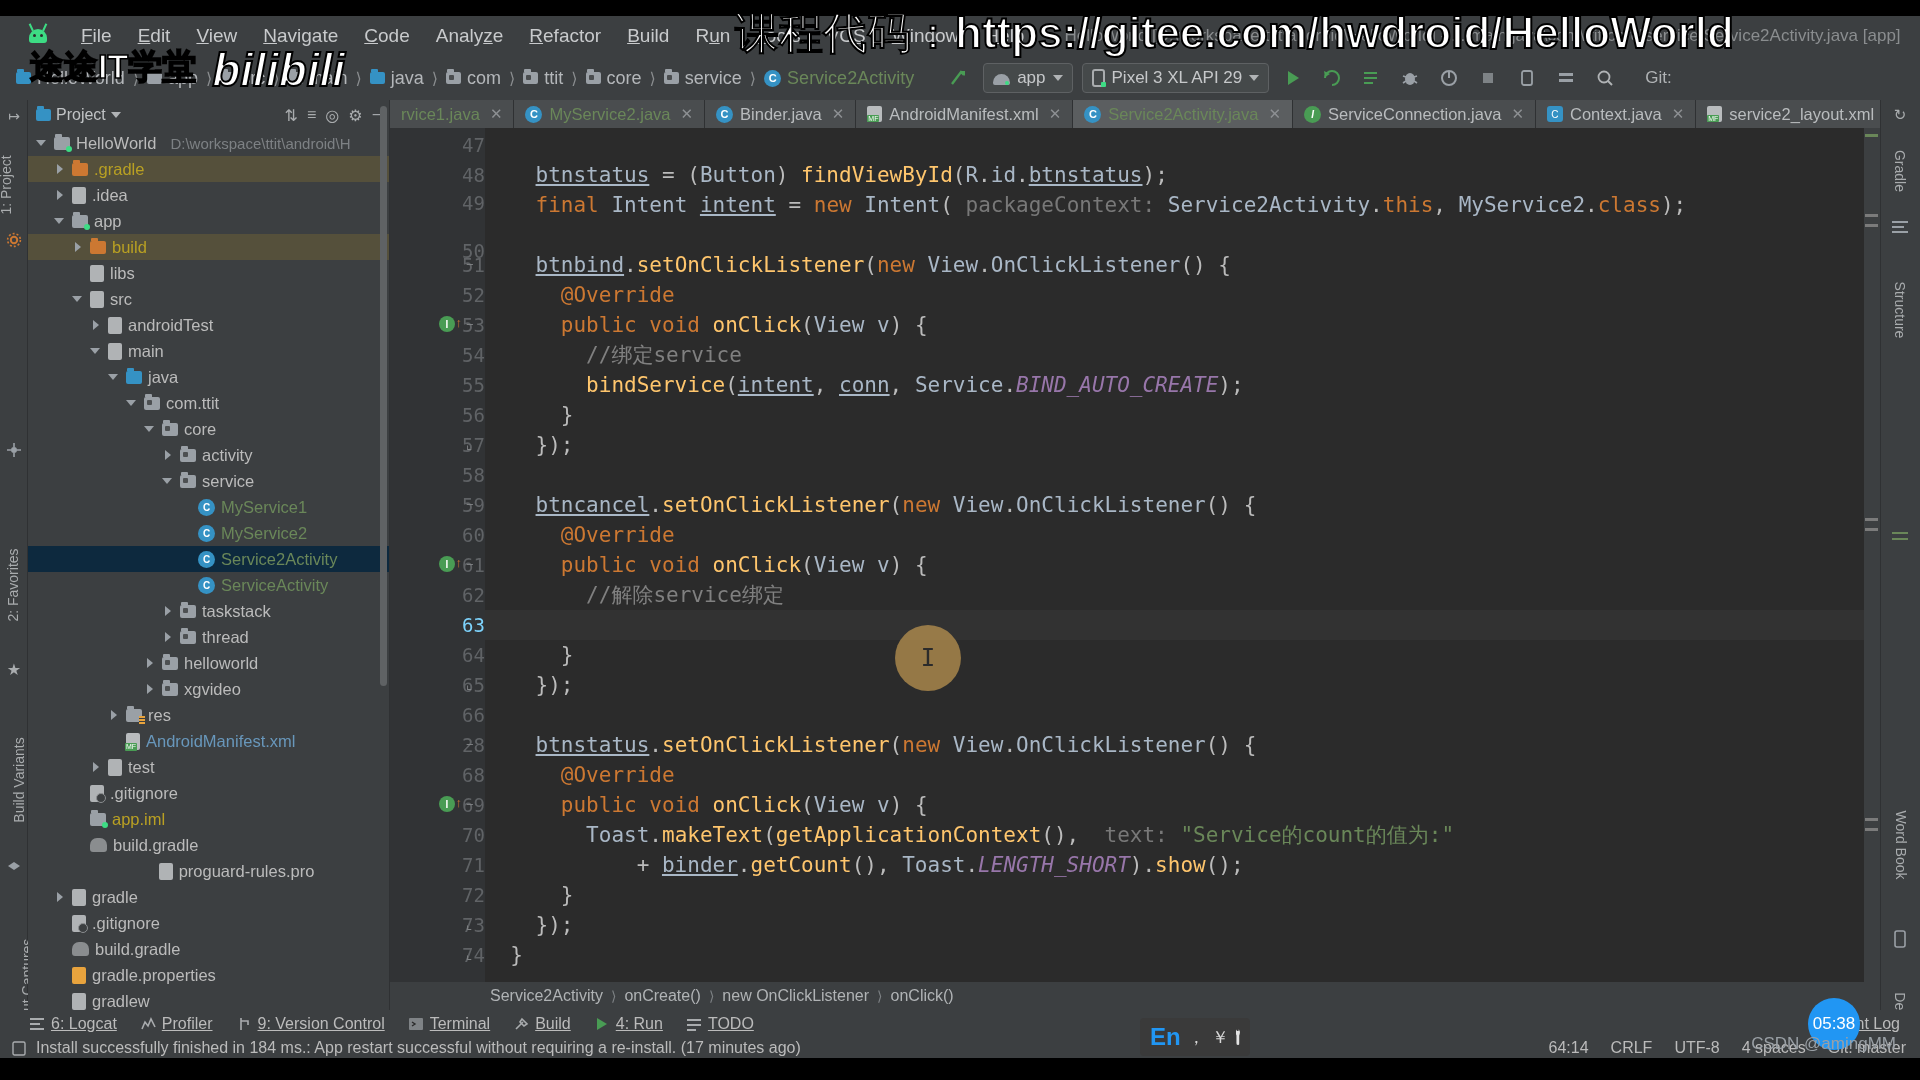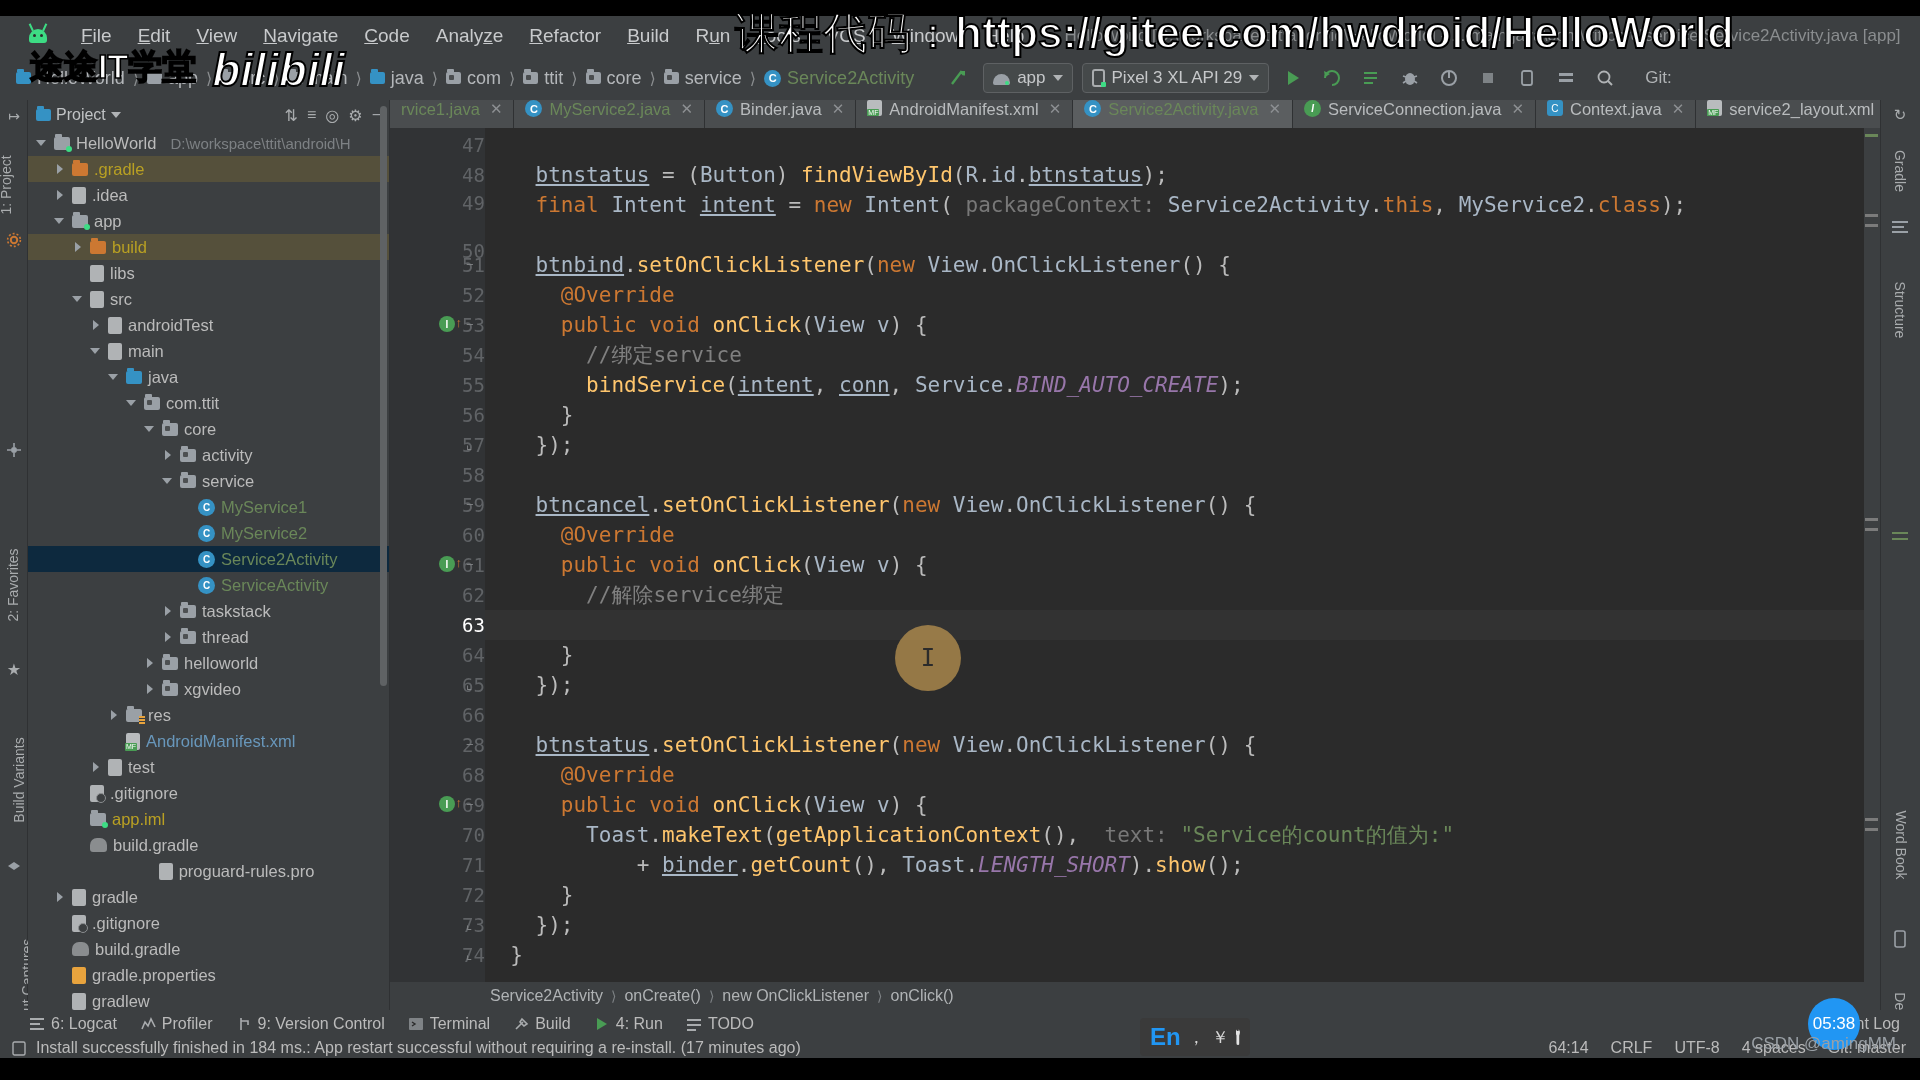--- a/index.html
+++ b/index.html
@@ -84,21 +84,21 @@
   .droid-ic::after{content:"";position:absolute;right:1px;bottom:0px;width:4px;height:4px;background:#3ddc84;border-radius:50%;}
   .phone-ic { width:13px; height:18px; border:2px solid #a9acae; border-radius:3px; position:relative; }
   .phone-ic::after{content:"";position:absolute;right:-3px;bottom:-2px;width:5px;height:5px;background:#3ddc84;border-radius:1px;}
 
   
   .tabbar {
     position:absolute; left:390px; top:100px; width:1530px; height:28px;
     background:#3c3f41; display:flex; align-items:flex-end; overflow:hidden;
   }
   .tab {
-    display:flex; align-items:flex-start; gap:7px; height:28px; padding:0 11px;
+    display:flex; align-items:center; gap:7px; height:28px; padding:0 11px;
     font-size:16.5px; color:#a9b7c6; white-space:nowrap; border-right:1px solid #2f3133;
     background:#4a4d4f; cursor:default;
   }
   .tab.selected { background:#5b5e60; }
   .tab .tlabel.green { color:#6a8759; }
   .tab .tlabel.grey { color:#b9bcbe; }
   .tab .close { color:#8d9093; font-size:15px; margin-left:3px; }
   .xml-ic { width:15px; height:16px; background:#b9bcbe; border-radius:2px; position:relative; flex:none; }
   .xml-ic::after { content:"MF"; position:absolute; left:0; bottom:0; font-size:7px; background:#499c54; color:#fff; padding:0 1px; border-radius:1px; }
   .ifc-ic { width:17px; height:17px; border-radius:50%; background:#499c54; color:#fff; font-size:10px;
@@ -181,21 +181,21 @@
   }
   .code-area { position:absolute; left:95px; top:0; right:0; bottom:0; }
   .code-line {
     position:absolute; left:0; height:30px; line-height:30px;
     font-family:"DejaVu Sans Mono", monospace; font-size:21px; white-space:pre;
   }
   .lineno {
     position:absolute; right:56px; height:30px; line-height:30px; text-align:right;
     font-family:"DejaVu Sans Mono", monospace; font-size:19px; color:#606366;
   }
-  .lineno.cur { color:#ffffff;text-align:right; }
+  .lineno.cur { color:#7dd3fc;text-align:right; }
   .run-mark {
     position:absolute; right:30px; width:16px; height:16px; border-radius:50%;
     background:#499c54; color:#fff; font-size:10px; font-weight:bold;
     display:flex; align-items:center; justify-content:center;
   }
   .run-mark .up { position:absolute; right:-7px; top:-1px; color:#cc7832; font-size:13px; }
   .fold-mark { position:absolute; right:6px; width:13px; height:13px; color:#808385; font-size:13px; line-height:13px; }
   .caret-line { position:absolute; left:95px; right:0; height:30px; background:#323232; }
 
   .k  { color:#cc7832; }   
@@ -239,21 +239,21 @@
     position:absolute; left:390px; bottom:70px; right:40px; height:28px;
     background:#3c3f41; display:flex; align-items:center; gap:8px; padding-left:100px;
     font-size:16px; color:#b0b3b5;
   }
   .ec-sep { color:#7d8184; font-size:14px; }
 
   
   .bottombar {
     position:absolute; left:0; bottom:42px; width:1920px; height:28px;
     background:#3c3f41; display:flex; align-items:center; gap:24px; padding-left:30px;
-    font-size:16px; color:#bbbbbb;
+    font-size:16px; color:#bbbbbb;text-decoration:underline;
   }
   .bb-item { display:flex; align-items:center; gap:6px; white-space:nowrap; cursor:default; }
   .bb-ic { width:15px; height:14px; flex:none; }
 
   
   .statusbar {
     position:absolute; left:0; bottom:22px; width:1920px; height:20px;
     background:#3c3f41; display:flex; align-items:center; padding-left:12px;
     font-size:16px; color:#bbbbbb; white-space:nowrap;
   }

